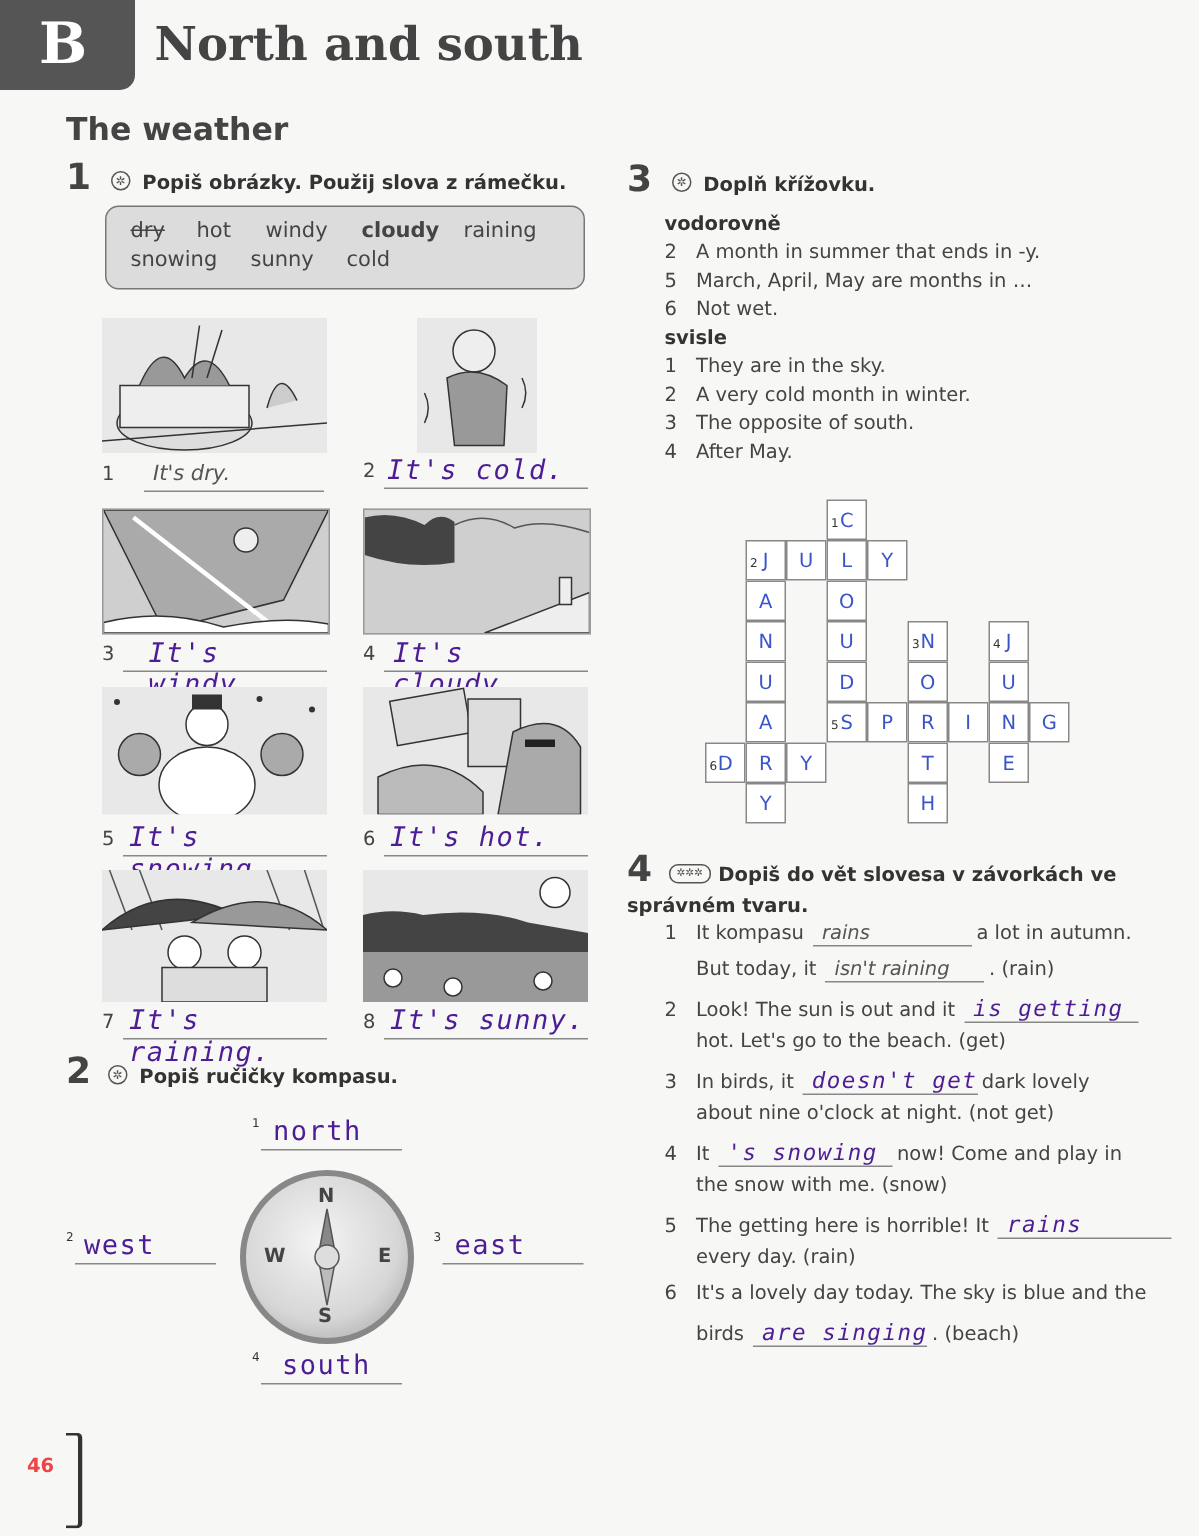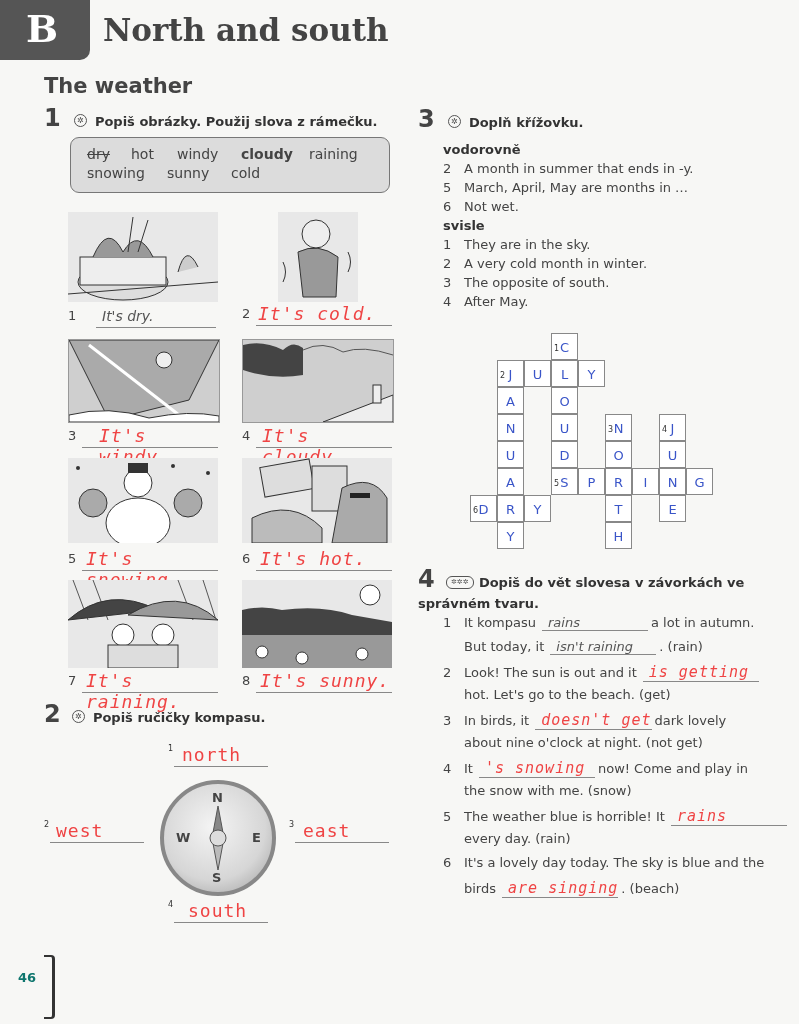--- a/index.html
+++ b/index.html
@@ -1,19 +1,19 @@
 <!DOCTYPE html>
 <html><head>
 <meta charset="utf-8">
 <style>
   html, body { margin:0; padding:0; }
   body { width:799px; height:1024px; background:#f7f7f5; position:relative; overflow:hidden;
          font-family:"DejaVu Sans", sans-serif; color:#333; }
   .abs { position:absolute; }
-  .hand { font-family:"DejaVu Sans Mono", monospace; color:#ef4444; font-style:italic; letter-spacing:1px; }
+  .hand { font-family:"DejaVu Sans Mono", monospace; color:#4c1d95; font-style:italic; letter-spacing:1px; }
   .header-tab { left:0; top:0; width:90px; height:60px; background:#555; border-bottom-right-radius:10px; }
   .header-letter { left:26px; top:6px; font-family:"DejaVu Serif", serif; font-weight:bold; font-size:38px; color:#fff; }
   .page-title { left:103px; top:12px; font-family:"DejaVu Serif", serif; font-weight:bold; font-size:31px; color:#444; }
   .section-title { left:44px; top:74px; font-family:"DejaVu Sans", sans-serif; font-weight:bold; font-size:21px; color:#444; }
   .ex-num { font-family:"DejaVu Sans", sans-serif; font-weight:bold; font-size:24px; color:#444; }
   .ex-icon { display:inline-block; width:11px; height:11px; border:1.5px solid #555; border-radius:50%; font-size:8px; line-height:11px; text-align:center; color:#555; }
   .ex-icon-wide { display:inline-block; width:26px; height:11px; border:1.5px solid #555; border-radius:6px; font-size:7px; line-height:11px; text-align:center; color:#555; }
   .ex-instr { font-weight:bold; font-size:13px; color:#333; }
   .wordbox { left:70px; top:137px; width:318px; height:54px; border:1.5px solid #777; border-radius:9px; background:#dcdcdc; font-size:14px; color:#444; }
   .wordbox span { position:absolute; }
@@ -27,21 +27,21 @@
   .cw .n { position:absolute; left:2px; top:-8px; font-size:8px; color:#333; }
   .clue { font-size:13px; color:#444; }
   .clue-label { font-size:13px; font-weight:bold; color:#333; }
   .ex4-line { font-size:13px; color:#444; }
   .blank { display:inline-block; border-bottom:1px solid #888; text-align:left; }
   .printed { font-style:italic; color:#555; }
   .compass { left:160px; top:780px; width:116px; height:116px; border-radius:50%;
              background:radial-gradient(circle at 45% 40%, #f4f4f4 0%, #d6d6d6 60%, #9a9a9a 100%);
              border:4px solid #888; box-sizing:border-box; }
   .compass-letter { position:absolute; font-weight:bold; font-size:13px; color:#444; }
-  .footer-num { left:18px; top:970px; font-weight:bold; font-size:13px; color:#0f766e;text-align:right; }
+  .footer-num { left:18px; top:970px; font-weight:bold; font-size:13px; color:#ef4444;text-align:right; }
   .footer-bracket { left:44px; top:955px; width:8px; height:60px; border-right:3px solid #333; border-top:2px solid #333; border-bottom:2px solid #333; border-radius:0 4px 4px 0; }
 </style>
 </head>
 <body>
 
 <div class="abs header-tab"></div>
 <div class="abs header-letter">B</div>
 <div class="abs page-title">North and south</div>
 <div class="abs section-title">The weather</div>
 
@@ -288,20 +288,20 @@
 
 <div class="abs" style="left:443px;top:615px;width:345px;" id="ex4">
     <div class="abs ex4-line" style="top: 0px; left: 0px; white-space: nowrap;"><span style="display: inline-block; width: 21px;">1</span><span>It kompasu</span><span class="blank printed" style="margin: 0px 3px 0px 6px; min-width: 100px; font-size: 13px; padding-left: 6px;">rains</span><span>a lot in autumn.</span></div>
     <div class="abs ex4-line" style="top: 24px; left: 0px; white-space: nowrap;"><span style="display: inline-block; width: 21px;"></span><span>But today, it</span><span class="blank printed" style="margin: 0px 3px 0px 6px; min-width: 100px; font-size: 13px; padding-left: 6px;">isn't raining</span><span>. (rain)</span></div>
     <div class="abs ex4-line" style="top: 48px; left: 0px; white-space: nowrap;"><span style="display: inline-block; width: 21px;">2</span><span>Look! The sun is out and it</span><span class="blank hand" style="margin: 0px 3px 0px 6px; min-width: 110px; font-size: 15px; padding-left: 6px;">is getting</span></div>
     <div class="abs ex4-line" style="top: 72px; left: 0px; white-space: nowrap;"><span style="display: inline-block; width: 21px;"></span><span>hot. Let's go to the beach. (get)</span></div>
     <div class="abs ex4-line" style="top: 96px; left: 0px; white-space: nowrap;"><span style="display: inline-block; width: 21px;">3</span><span>In birds, it</span><span class="blank hand" style="margin: 0px 3px 0px 6px; min-width: 110px; font-size: 15px; padding-left: 6px;">doesn't get</span><span>dark lovely</span></div>
     <div class="abs ex4-line" style="top: 120px; left: 0px; white-space: nowrap;"><span style="display: inline-block; width: 21px;"></span><span>about nine o'clock at night. (not get)</span></div>
     <div class="abs ex4-line" style="top: 144px; left: 0px; white-space: nowrap;"><span style="display: inline-block; width: 21px;">4</span><span>It</span><span class="blank hand" style="margin: 0px 3px 0px 6px; min-width: 110px; font-size: 15px; padding-left: 6px;">'s snowing</span><span>now! Come and play in</span></div>
     <div class="abs ex4-line" style="top: 168px; left: 0px; white-space: nowrap;"><span style="display: inline-block; width: 21px;"></span><span>the snow with me. (snow)</span></div>
-    <div class="abs ex4-line" style="top: 192px; left: 0px; white-space: nowrap;"><span style="display: inline-block; width: 21px;">5</span><span>The weather blue is horrible! It</span><span class="blank hand" style="margin: 0px 3px 0px 6px; min-width: 110px; font-size: 15px; padding-left: 6px;">rains</span></div>
+    <div class="abs ex4-line" style="top: 192px; left: 0px; white-space: nowrap;"><span style="display: inline-block; width: 21px;">5</span><span>The getting here is horrible! It</span><span class="blank hand" style="margin: 0px 3px 0px 6px; min-width: 110px; font-size: 15px; padding-left: 6px;">rains</span></div>
     <div class="abs ex4-line" style="top: 216px; left: 0px; white-space: nowrap;"><span style="display: inline-block; width: 21px;"></span><span>every day. (rain)</span></div>
     <div class="abs ex4-line" style="top: 240px; left: 0px; white-space: nowrap;"><span style="display: inline-block; width: 21px;">6</span><span>It's a lovely day today. The sky is blue and the</span></div>
     <div class="abs ex4-line" style="top: 264px; left: 0px; white-space: nowrap;"><span style="display: inline-block; width: 21px;"></span><span>birds</span><span class="blank hand" style="margin: 0px 3px 0px 6px; min-width: 110px; font-size: 15px; padding-left: 6px;">are singing</span><span>. (beach)</span></div>
   </div>
 
 <div class="abs footer-num">46</div>
 <div class="abs footer-bracket"></div>
 
 </body></html>

